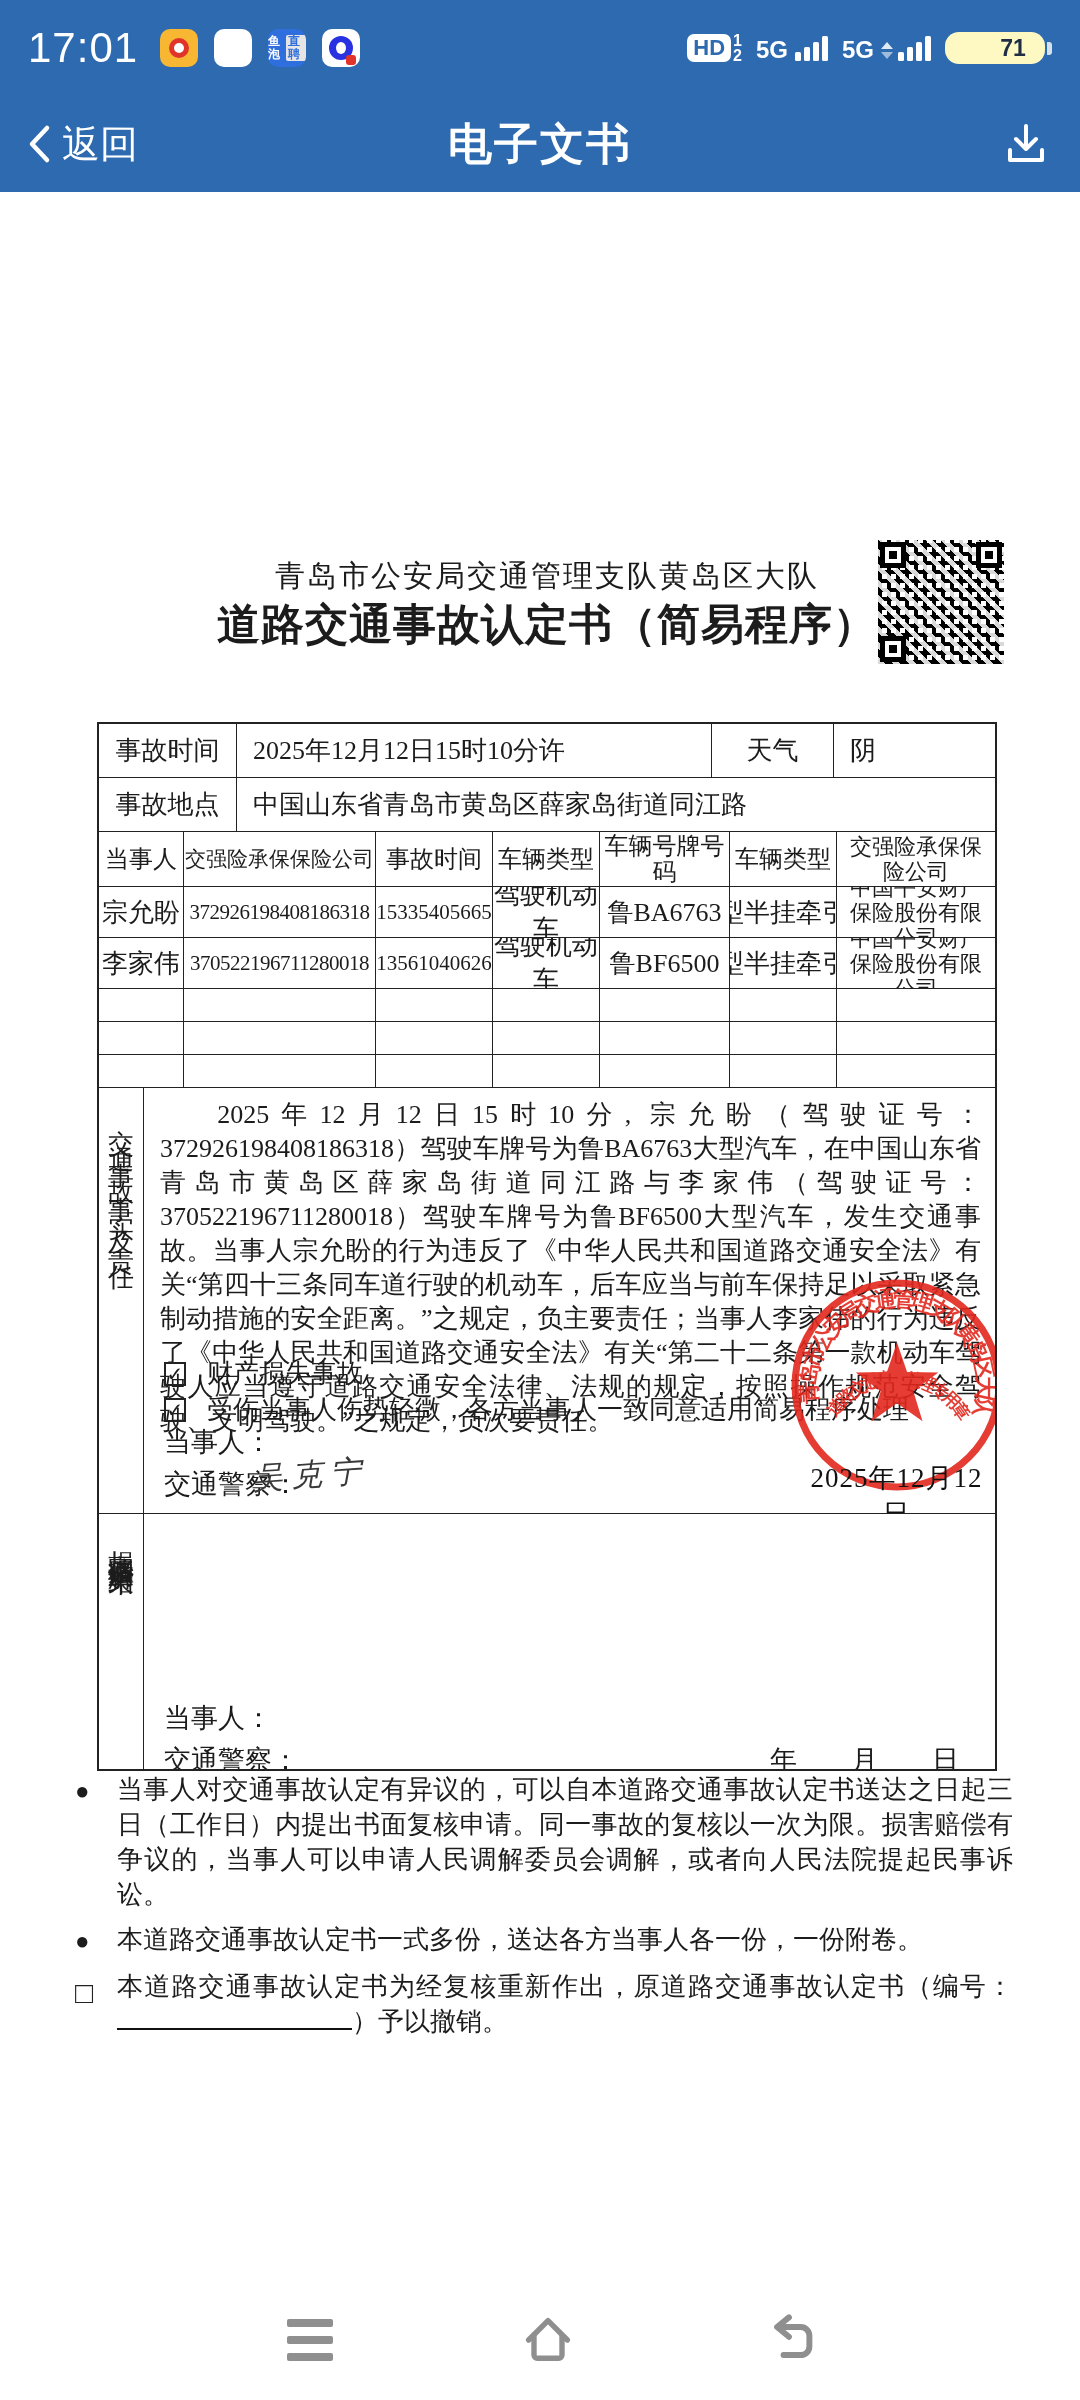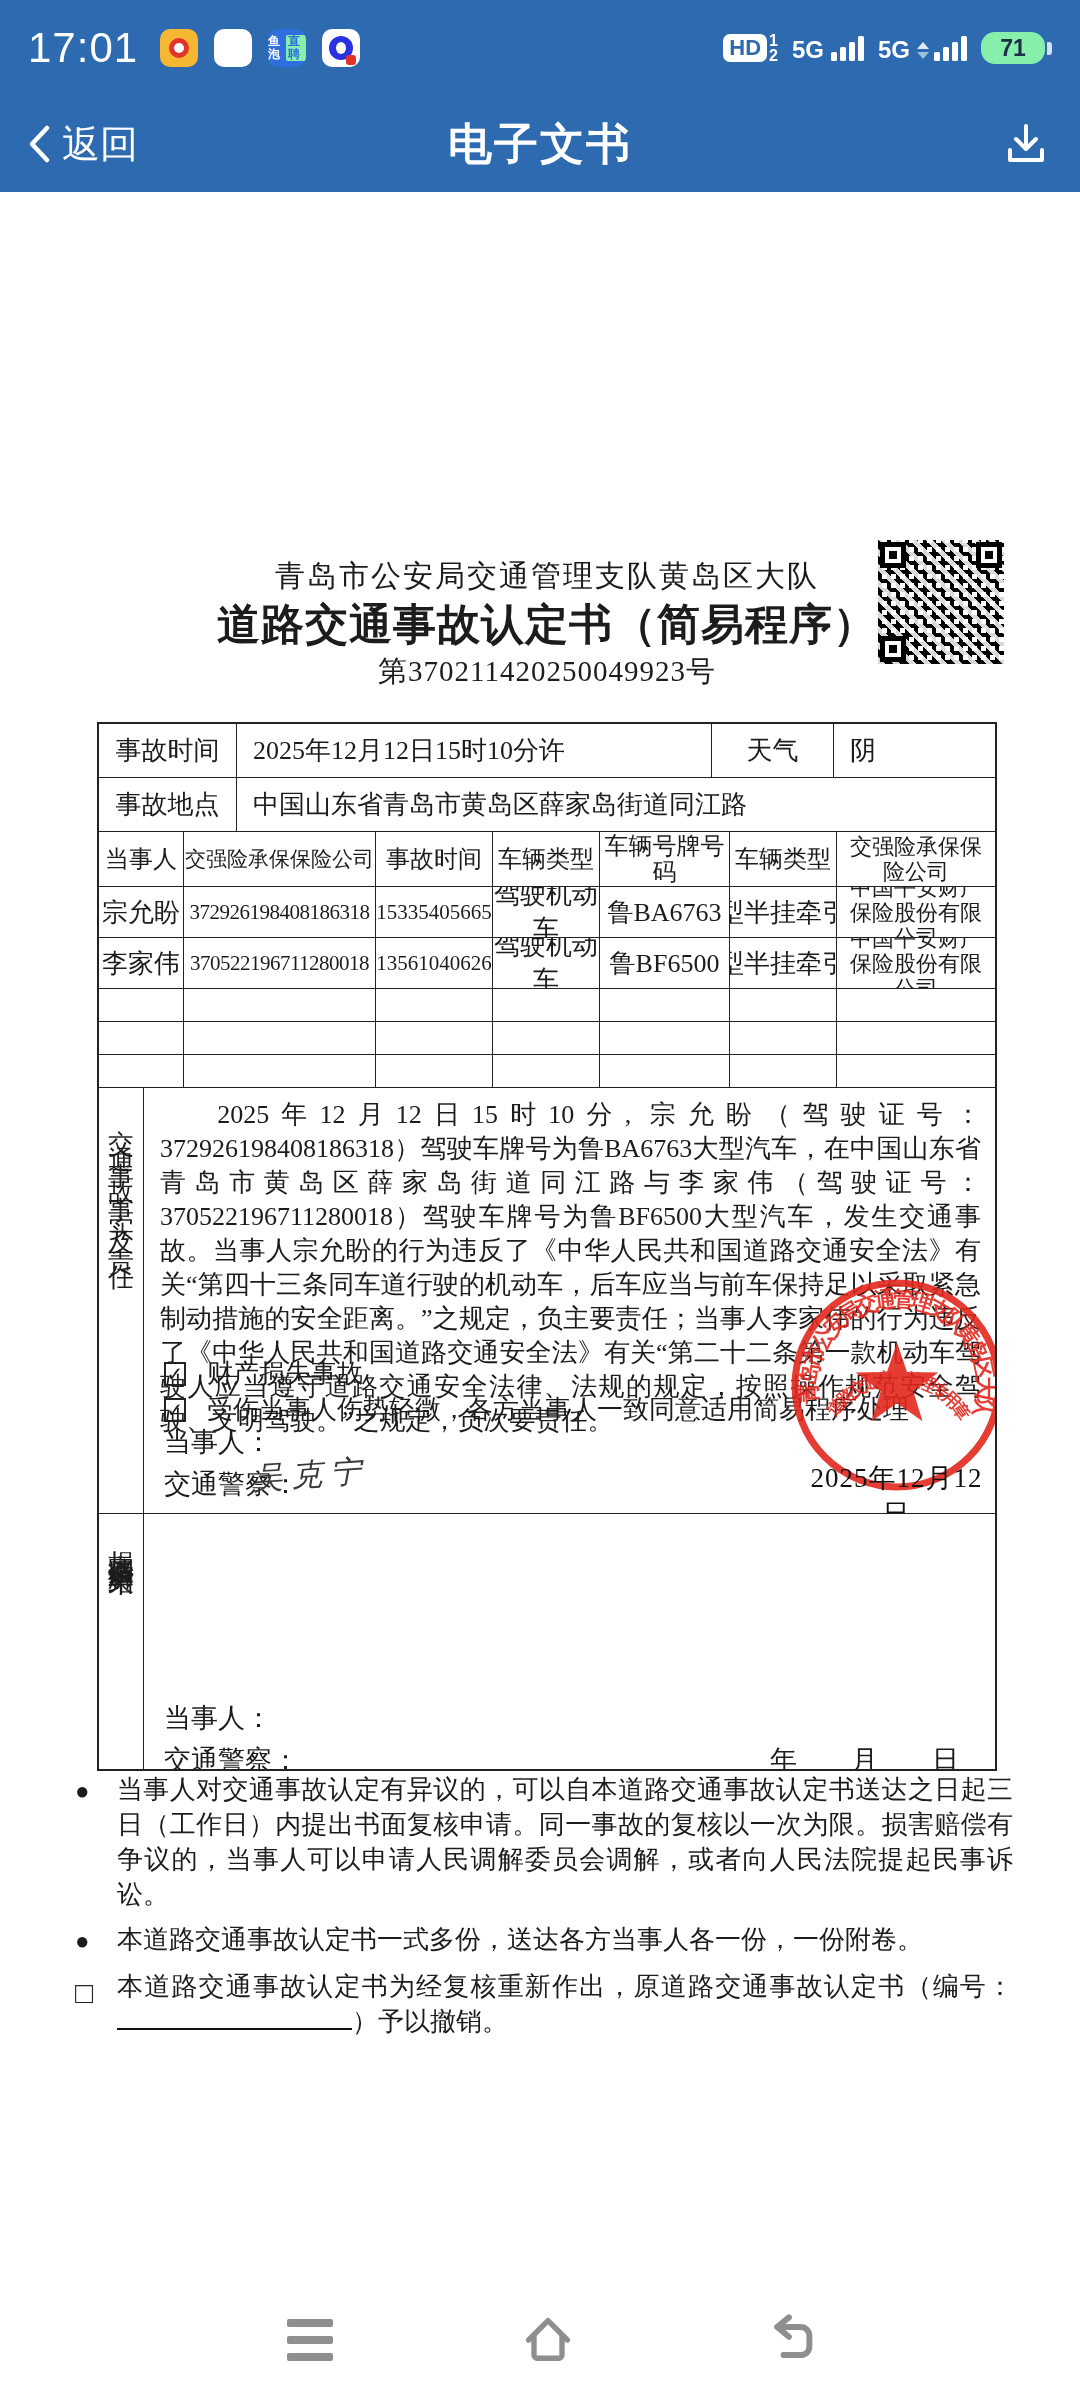--- a/index.html
+++ b/index.html
@@ -10,40 +10,40 @@
   .statusbar{position:absolute;left:0;top:0;width:1080px;height:96px;display:flex;align-items:center;
              padding:0 28px;box-sizing:border-box;color:#fff;font-family:"Liberation Sans",sans-serif;}
   .time{font-size:42px;font-weight:500;letter-spacing:1px;}
   .appicons{display:flex;gap:16px;margin-left:22px;align-items:center;}
   .appicon{width:38px;height:38px;border-radius:10px;position:relative;overflow:hidden;}
   .ai-weibo{background:#f7b733;display:flex;align-items:center;justify-content:center;}
   .ai-weibo i{display:block;width:20px;height:20px;border-radius:50%;background:#fff;border:5px solid #e0342b;box-sizing:border-box;}
   .ai-blank{background:#ffffff;}
   .ai-yupao{background:#2f6fdd;display:flex;flex-direction:row;align-items:center;justify-content:center;gap:2px;}
   .ai-yupao b{font-size:12px;line-height:13px;color:#fff;font-weight:700;}
-  .ai-yupao b.inv{background:#86efac;color:#2f6fdd;padding:0 2px;border-radius:2px;}
+  .ai-yupao b.inv{background:#e5e5e5;color:#2f6fdd;padding:0 2px;border-radius:2px;}
   .ai-baidu{background:#ffffff;display:flex;align-items:center;justify-content:center;}
   .ai-baidu i{display:block;width:24px;height:24px;border-radius:50%;background:#2932e1;position:relative;}
   .ai-baidu i:after{content:"";position:absolute;left:7px;top:6px;width:10px;height:12px;border-radius:50%;background:#fff;}
   .ai-baidu em{position:absolute;bottom:2px;right:4px;width:10px;height:10px;border-radius:3px;background:#e0342b;}
   .statusright{margin-left:auto;display:flex;align-items:center;gap:14px;}
   .hdbadge{display:flex;align-items:center;}
   .hdbox{background:#fff;color:#2d6ab0;font-weight:800;font-size:22px;border-radius:7px;padding:2px 6px;line-height:24px;}
   .hdnums{display:flex;flex-direction:column;font-size:16px;line-height:15px;font-weight:700;margin-left:2px;}
   .net{display:flex;align-items:flex-end;gap:3px;}
   .net .g5{font-size:24px;font-weight:700;margin-right:4px;line-height:22px;}
   .bars{display:flex;align-items:flex-end;gap:3px;}
   .bars i{display:block;width:6px;background:#fff;border-radius:1.5px;}
   .updown{display:flex;flex-direction:column;gap:3px;margin-right:2px;margin-bottom:2px;}
   .updown i{display:block;width:0;height:0;border-left:6px solid transparent;border-right:6px solid transparent;}
   .updown .u{border-bottom:7px solid rgba(255,255,255,.85);}
   .updown .d{border-top:7px solid rgba(255,255,255,.55);}
   .battery{display:flex;align-items:center;}
-  .batbody{width:64px;height:32px;background:#86efac;border-radius:14px;display:flex;align-items:center;justify-content:center;
-           color:#1f2d45;font-size:23px;font-weight:700;}
+  .batbody{width:64px;height:32px;background:#fef9c3;border-radius:14px;display:flex;align-items:center;justify-content:center;
+           color:#1f2d45;font-size:23px;font-weight:700;padding-left:36px;}
   .batnub{width:5px;height:13px;background:rgba(255,255,255,.8);border-radius:0 3px 3px 0;margin-left:2px;}
   .appheader{position:absolute;left:0;top:96px;width:1080px;height:96px;display:flex;align-items:center;
              color:#fff;font-family:"Liberation Sans",sans-serif;}
   .backbtn{display:flex;align-items:center;gap:10px;padding:0 26px;height:100%;}
   .backlabel{font-size:38px;}
   .apptitle{position:absolute;left:50%;transform:translateX(-50%);font-size:44px;font-weight:600;letter-spacing:2px;}
   .dlbtn{margin-left:auto;padding:0 30px;height:100%;display:flex;align-items:center;}
   
   .doc-org{position:absolute;left:97px;top:556px;width:900px;text-align:center;font-size:30px;letter-spacing:2px;}
   .doc-title{position:absolute;left:97px;top:596px;width:900px;text-align:center;font-size:43px;font-weight:800;
@@ -179,21 +179,20 @@
         <svg width="48" height="48" viewBox="0 0 48 48">
           <path d="M24 6 v22 M14 19 l10 10 10 -10" fill="none" stroke="#fff" stroke-width="4" stroke-linecap="round" stroke-linejoin="round"></path>
           <path d="M8 30 v10 h32 v-10" fill="none" stroke="#fff" stroke-width="4" stroke-linecap="round" stroke-linejoin="round"></path>
         </svg>
       </div>
     </div>
   </div>
 
   <div class="doc-org">青岛市公安局交通管理支队黄岛区大队</div>
   <div class="doc-title">道路交通事故认定书（简易程序）</div>
-  <div class="doc-num">第370211420250049923号</div>
   <div class="qr">
     <span class="fp tl">
         <i></i>
       </span>
     <span class="fp tr">
         <i></i>
       </span>
     <span class="fp bl">
         <i></i>
       </span>

